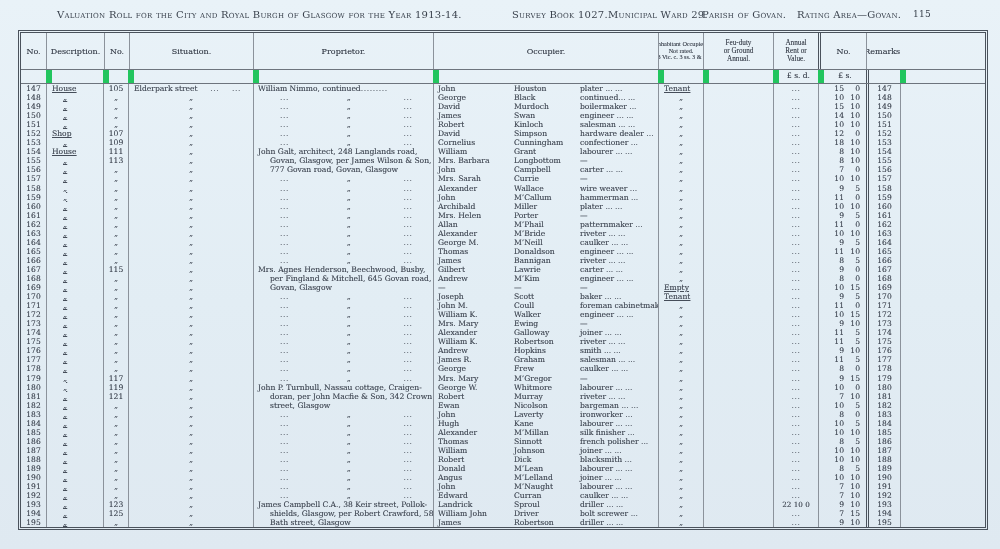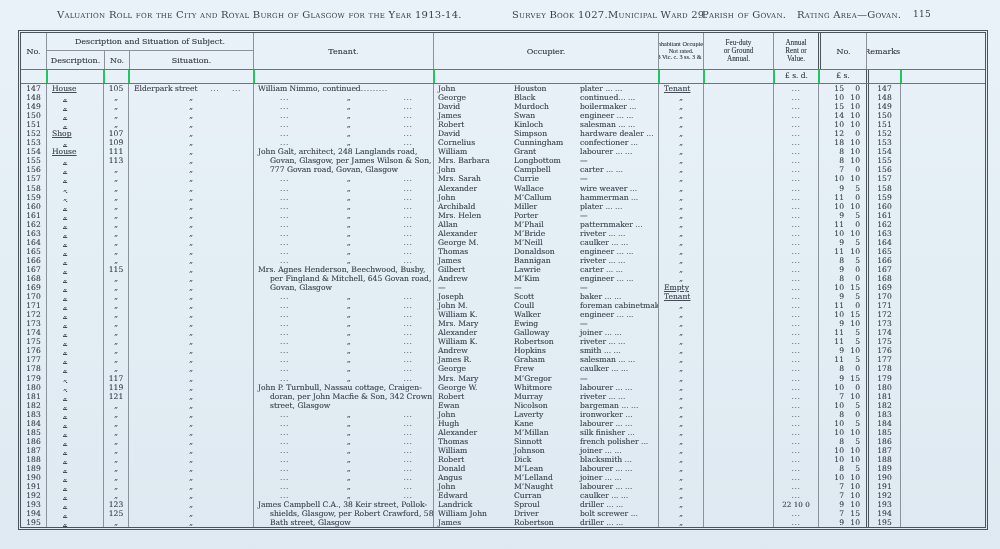--- a/index.html
+++ b/index.html
@@ -34,21 +34,21 @@
   .h-inh{font-size:6.2px;}
   .h-money{font-size:7.2px;}
   .desc-group{grid-column:2/5;border-left:1px solid #8b929b;display:flex;flex-direction:column;overflow:hidden;}
   .dg-top{height:17px;line-height:17px;border-bottom:1px solid #8b929b;}
   .dg-bot{flex:1;display:grid;grid-template-columns:57px 25px 1fr;}
   .dg-bot > div{display:flex;align-items:center;justify-content:center;overflow:hidden;}
   .dg-bot > div + div{border-left:1px solid #8b929b;}
   .dbl{border-left:3px double #4a525c !important;}
   .mrow{display:grid;grid-template-columns:var(--cols);height:13px;line-height:12px;
     border-bottom:1px solid #6d747d;font-size:7.5px;text-align:center;color:#3d4450;}
-  .mrow > div{border-left:2px solid #22c55e;overflow:hidden;}
+  .mrow > div{border-left:6px solid #22c55e;overflow:hidden;}
   .mrow > :first-child{border-left:none;}
   
   .row{display:grid;grid-template-columns:var(--cols);height:9.05px;line-height:9.05px;font-size:7.6px;}
   .c{border-left:1px solid #8b929b;overflow:hidden;white-space:nowrap;box-sizing:border-box;}
   .row > :first-child{border-left:none;}
   .ctr{text-align:center;}
   .lpad{padding-left:5px;text-decoration:underline;}
   .dit-ind{padding-left:16px;}
   .dots{letter-spacing:.6px;color:#565d68;}
   .sit-first{display:flex;justify-content:space-between;padding:0 12px 0 5px;}
@@ -73,28 +73,27 @@
   <span class="t-parish">Parish of Govan.</span>
   <span class="t-rating">Rating Area—Govan.</span>
   <span class="t-page">115</span>
 </div>
 
 <div class="vtable">
 
   <div class="thead">
     <div class="hc">No.</div>
     <div class="desc-group">
-      <div class="dg-top">Description and Situation of Subject.</div>
       <div class="dg-bot">
         <div>Description.</div>
         <div>No.</div>
         <div>Situation.</div>
       </div>
     </div>
-    <div class="hc">Tenant.</div>
+    <div class="hc">Proprietor.</div>
     <div class="hc">Occupier.</div>
     <div class="hc hc3 h-inh">
       <span>Inhabitant Occupier.</span>
       <span>Not rated.</span>
       <span>(43 Vic. c. 3 ss. 3 &amp; 9.)</span>
     </div>
     <div class="hc hc3 h-money">
       <span>Feu-duty</span>
       <span>or Ground</span>
       <span>Annual.</span>

